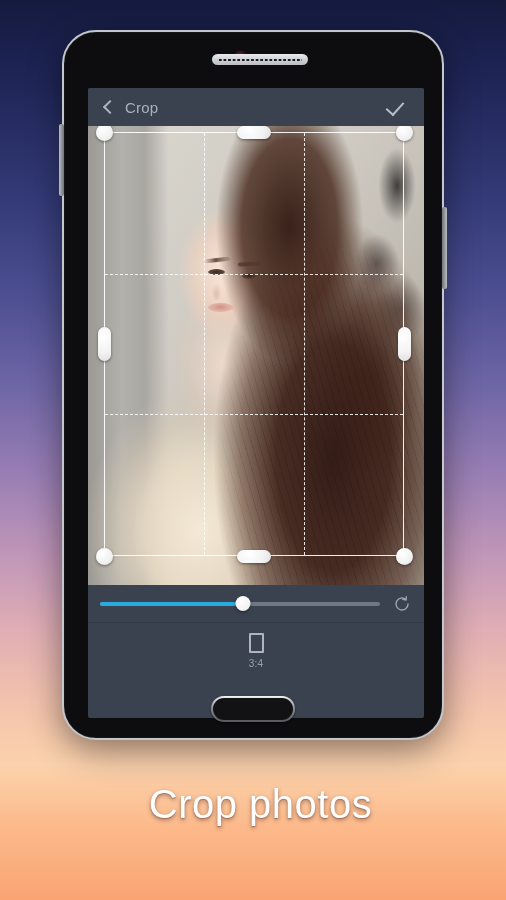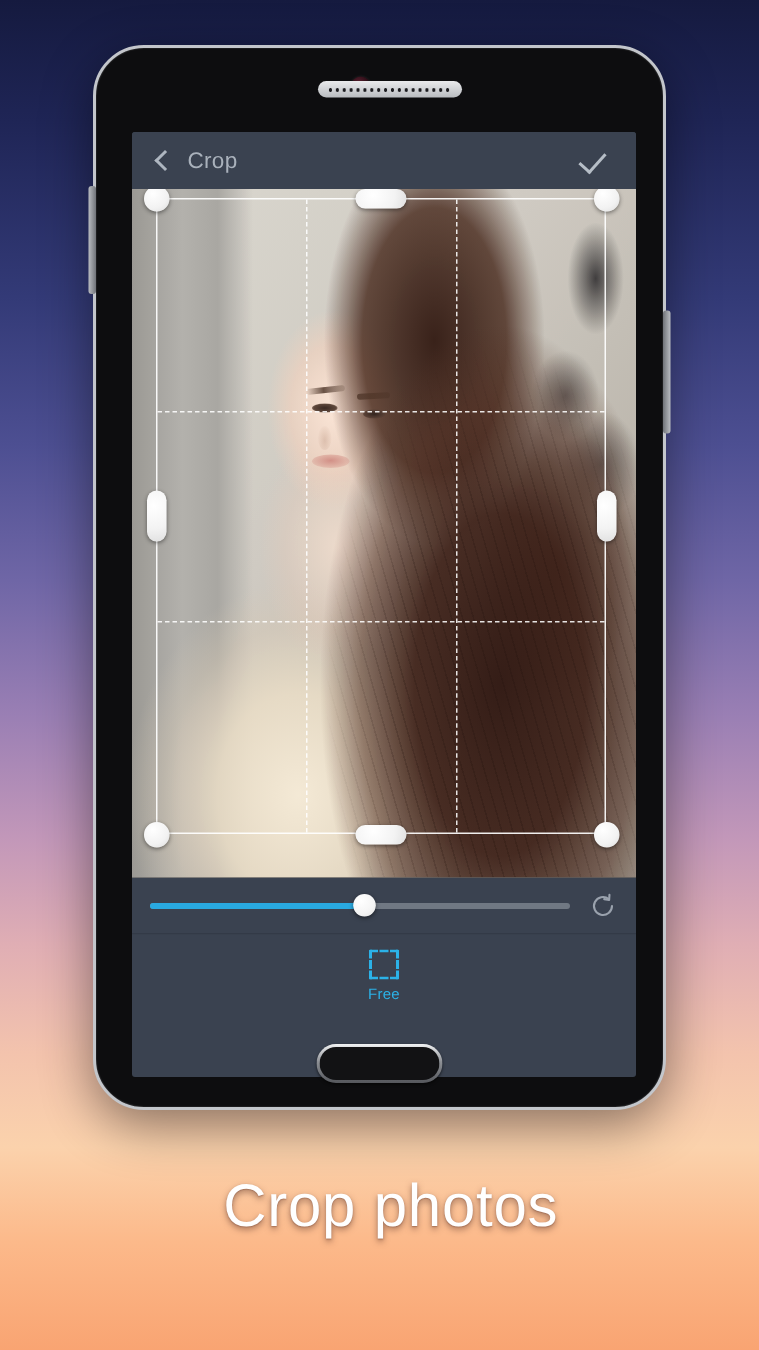--- a/index.html
+++ b/index.html
@@ -402,27 +402,27 @@
       <div id="reset-rotation-button">
         <svg width="20" height="20" viewBox="0 0 20 20" aria-hidden="true">
           <path d="M16 10a6 6 0 1 1-2.2-4.64" fill="none" stroke="#9aa2ad" stroke-width="1.4" stroke-linecap="round"></path>
           <path d="M14.3 2.6 L14.1 6.0 L10.8 5.4" fill="none" stroke="#9aa2ad" stroke-width="1.4" stroke-linecap="round" stroke-linejoin="round"></path>
         </svg>
       </div>
     </div>
 
     <div id="ratio-toolbar">
 
-      <div class="ratio-item active">
-        <div class="ratio-shape" style="width:20px;height:20px;"></div>
-        <div class="ratio-label">Free</div>
+
+
+
+      <div class="ratio-item">
+        <div class="ratio-shape" style="width:15px;height:20px;"></div>
+        <div class="ratio-label">3:4</div>
       </div>
-
-
-
 
 
     </div>
 
   </div>
 
   <div id="home-button"></div>
 </div>
 
 <div id="caption">Crop photos</div>

